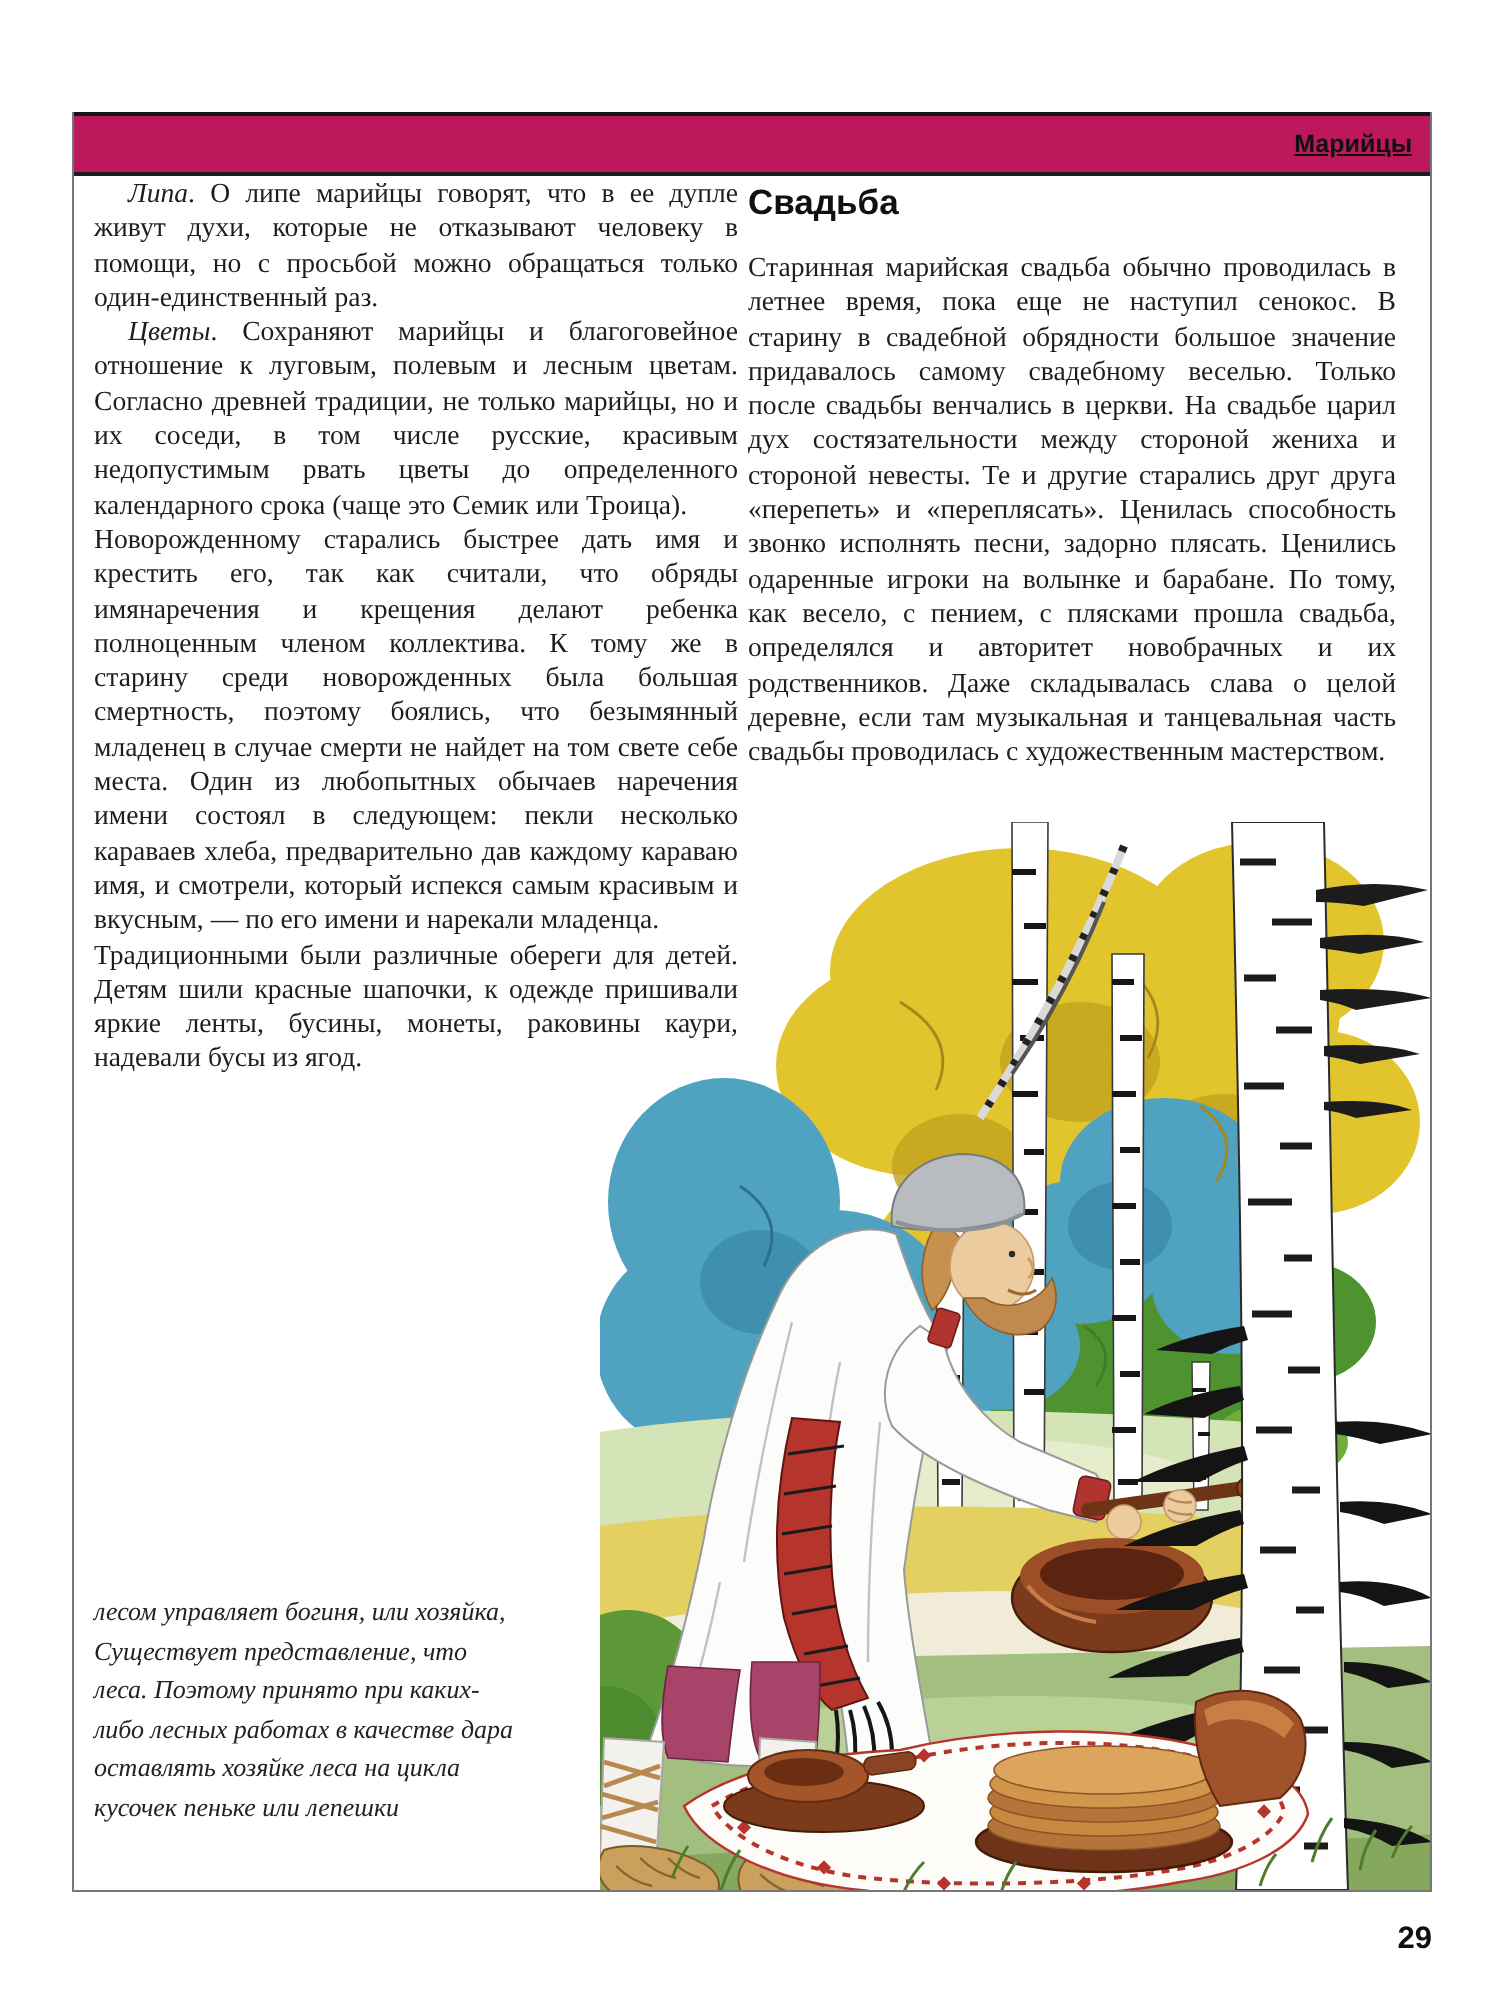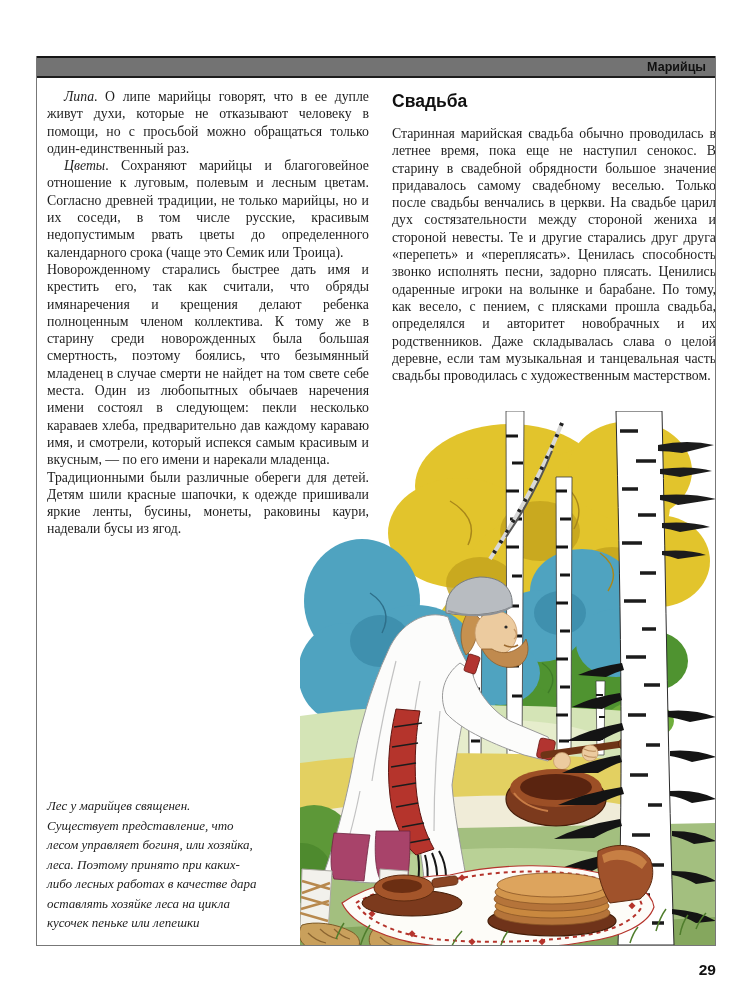--- a/index.html
+++ b/index.html
@@ -1,31 +1,31 @@
 <!DOCTYPE html>
 <html><head>
 <meta charset="utf-8">
 <style>
   html,body{margin:0;padding:0;background:#ffffff;}
   .page{position:relative;width:751px;height:1000px;background:#fff;overflow:hidden;}
 
   .frame{position:absolute;left:36px;top:56px;width:680px;height:890px;
          border:1px solid #777;border-top:none;box-sizing:border-box;background:#fff;}
-  .titlebar{height:22px;background:#737373;border-top:2px solid #161616;border-bottom:2px solid #1d1d1d;
+  .titlebar{height:32px;background:#be185d;border-top:2px solid #161616;border-bottom:2px solid #1d1d1d;
             box-sizing:border-box;display:flex;align-items:center;justify-content:flex-end;
-            padding-right:9px;font:700 12.5px "Liberation Sans",sans-serif;color:#101010;}
+            padding-right:9px;font:700 12.5px "Liberation Sans",sans-serif;color:#101010;text-decoration:underline;}
   .content{position:absolute;left:0;right:0;top:22px;bottom:0;overflow:hidden;}
 
   .body-text{font:13.8px/17.3px "Liberation Serif",serif;text-align:justify;color:#1d1d1d;}
   .body-text p{margin:0;}
   .body-text p.ind{text-indent:17px;}
   .lead{font-weight:400;font-style:italic;}
 
   .col-left{position:absolute;left:10px;top:10px;width:322px;}
-  .col-right{position:absolute;left:355px;top:10px;width:324px;}
+  .col-right{position:absolute;left:337px;top:10px;width:324px;}
 
   .subhead{margin:14px 0 10px;font:700 17.5px/20px "Liberation Sans",sans-serif;color:#101010;}
   .subhead span{display:block;}
   .rhead{margin:3px 0 14px;font:700 17.5px/20px "Liberation Sans",sans-serif;color:#101010;}
 
   .wrapshape{float:right;width:84px;height:690px;
      shape-outside:polygon(100% 0%, 100% 100%, 14% 100%, 14% 97%, 35% 90%, 64% 82%, 100% 76%);}
 
   .caption{position:absolute;left:10px;top:718px;width:262px;
            font:italic 13px/19.5px "Liberation Serif",serif;color:#222;}
@@ -54,23 +54,22 @@
         <p>Новорожденному старались быстрее дать имя и крестить его, так как считали, что обряды имянаречения и крещения делают ребенка полноценным членом коллектива. К тому же в старину среди новорожденных была большая смертность, поэтому боялись, что безымянный младенец в случае смерти не найдет на том свете себе места. Один из любопытных обычаев наречения имени состоял в следующем: пекли несколько караваев хлеба, предварительно дав каждому караваю имя, и смотрели, который испекся самым красивым и вкусным, — по его имени и нарекали младенца.</p>
         <p>Традиционными были различные обереги для детей. Детям шили красные шапочки, к одежде пришивали яркие ленты, бусины, монеты, раковины каури, надевали бусы из ягод.</p>
       </div>
 
       <div class="col-right">
         <h2 class="rhead">Свадьба</h2>
         <p class="body-text">Старинная марийская свадьба обычно проводилась в летнее время, пока еще не наступил сенокос. В старину в свадебной обрядности большое значение придавалось самому свадебному веселью. Только после свадьбы венчались в церкви. На свадьбе царил дух состязательности между стороной жениха и стороной невесты. Те и другие старались друг друга «перепеть» и «переплясать». Ценилась способность звонко исполнять песни, задорно плясать. Ценились одаренные игроки на волынке и барабане. По тому, как весело, с пением, с плясками прошла свадьба, определялся и авторитет новобрачных и их родственников. Даже складывалась слава о целой деревне, если там музыкальная и танцевальная часть свадьбы проводилась с художественным мастерством.</p>
       </div>
 
       <div class="caption">
-        <span>Лес у марийцев священен.</span>
+        <span>лесом управляет богиня, или хозяйка,</span>
         <span>Существует представление, что</span>
-        <span>лесом управляет богиня, или хозяйка,</span>
         <span>леса. Поэтому принято при каких-</span>
         <span>либо лесных работах в качестве дара</span>
         <span>оставлять хозяйке леса на цикла</span>
         <span>кусочек пеньке или лепешки</span>
       </div>
 
       <svg class="illus" viewBox="0 0 416 534" xmlns="http://www.w3.org/2000/svg">
 
         <g fill="#e2c42c">
           <ellipse cx="210" cy="75" rx="95" ry="62"></ellipse>

